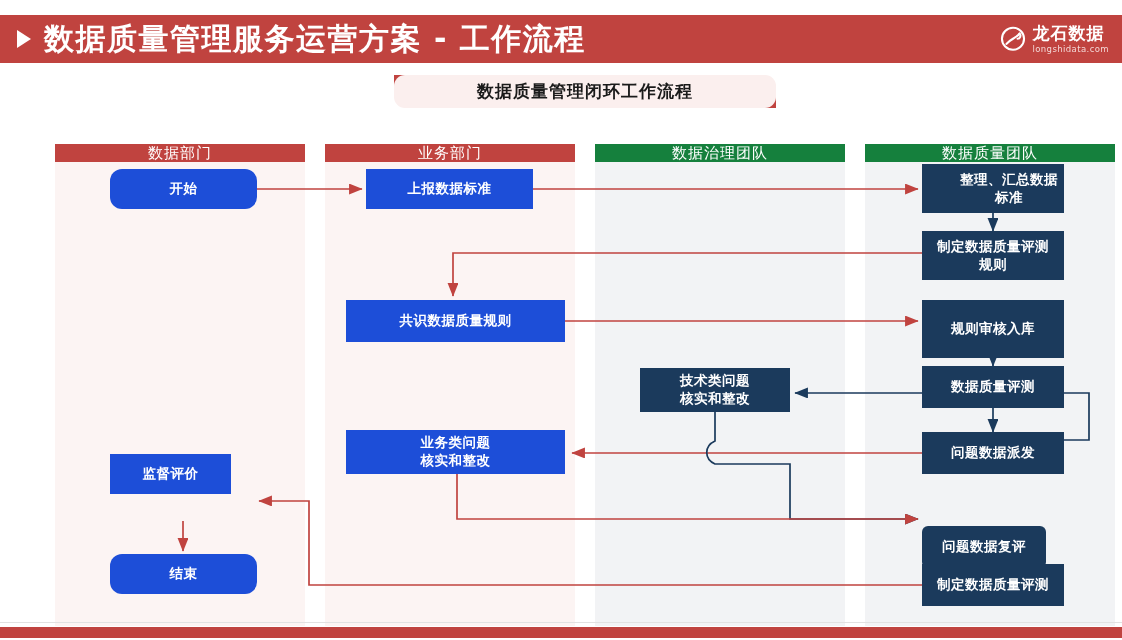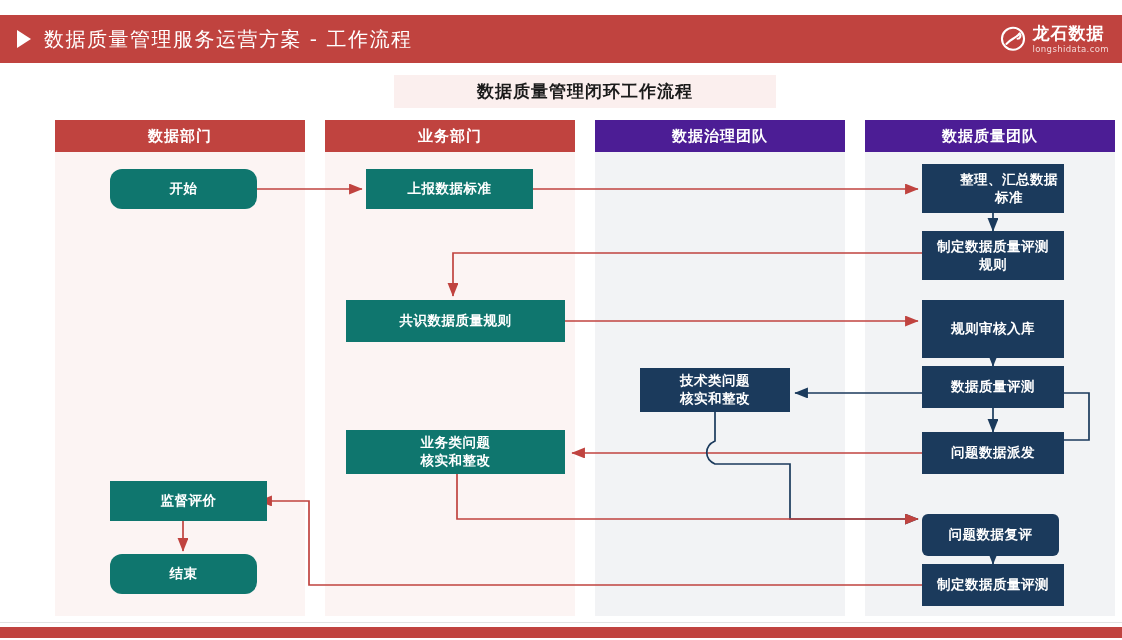--- a/index.html
+++ b/index.html
@@ -15,68 +15,68 @@
     position:absolute;left:0;top:15px;width:1122px;height:48px;
     background:#c0433f;display:flex;align-items:center;
   }
   .header-arrow{
     margin-left:17px;width:0;height:0;
     border-left:14px solid #ffffff;
     border-top:9px solid transparent;
     border-bottom:9px solid transparent;
   }
   .header-title{
-    margin-left:13px;color:#ffffff;font-size:20px;font-weight:normal;
+    margin-left:13px;color:#ffffff;font-size:30px;font-weight:bold;
     letter-spacing:1.5px;white-space:nowrap;
   }
   .logo{
     position:absolute;right:13px;top:50%;transform:translateY(-50%);
     display:flex;align-items:center;gap:6px;
   }
   .logo-mark{width:26px;height:26px;flex:0 0 auto;}
   .logo-text{display:flex;flex-direction:column;line-height:1;}
   .logo-cn{color:#ffffff;font-size:17px;font-weight:bold;letter-spacing:1px;}
   .logo-en{color:#f3d7d6;font-size:8.5px;letter-spacing:.4px;margin-top:3px;}
 
   
   .banner{
     position:absolute;left:394px;top:75px;width:382px;height:33px;
-    background:#fbefee;display:flex;align-items:center;justify-content:center;
+    background:#fbefee;display:flex;align-items:center;justify-content:center;border-radius:11px;
   }
   .banner-title{font-size:17px;font-weight:bold;color:#1a1a1a;letter-spacing:1px;}
   .banner-corner{position:absolute;width:0;height:0;}
   .banner-corner.tl{
     left:394px;top:75px;
     border-top:17px solid #c0433f;border-right:17px solid transparent;
   }
   .banner-corner.br{
     left:759px;top:91px;
     border-bottom:17px solid #c0433f;border-left:17px solid transparent;
   }
 
   
   .lane{position:absolute;top:120px;}
   .lane-head{
-    height:32px;display:flex;align-items:center;justify-content:center;
-    color:#ffffff;font-size:15px;font-weight:bold;letter-spacing:1px;
+    height:18px;display:flex;align-items:center;justify-content:center;
+    color:#ffffff;font-size:15px;font-weight:normal;letter-spacing:1px;margin-top:24px;
   }
   .lane-head.red{background:#c0433f;}
-  .lane-head.navy{background:#4c1d95;}
+  .lane-head.navy{background:#15803d;}
   .lane-body{height:464px;}
   .lane-body.pink{background:#fcf4f3;}
   .lane-body.grey{background:#f2f3f5;}
 
   
   .node{
     position:absolute;display:flex;align-items:center;justify-content:center;
     text-align:center;color:#ffffff;font-size:13.5px;font-weight:bold;
     line-height:1.32;letter-spacing:.5px;box-sizing:border-box;padding:2px 4px;
     z-index:6;
   }
-  .node.red{background:#0f766e;}
+  .node.red{background:#1d4ed8;}
   .node.navy{background:#1b3a5c;}
   .node.pill{border-radius:12px;}
 
   
   .wire{position:absolute;left:0;top:0;width:1122px;height:640px;z-index:4;pointer-events:none;}
 
   
   .footer-bar{position:absolute;left:0;top:627px;width:1122px;height:11px;background:#c0433f;}
   .footer-line{position:absolute;left:0;top:622px;width:1122px;height:1px;background:#e2e2e2;}
 </style>
@@ -198,23 +198,23 @@
     </div>
   </div>
 
   <div class="node red" style="left:346px;top:430px;width:219px;height:44px;">
     <div>
       <div>业务类问题</div>
       <div>核实和整改</div>
     </div>
   </div>
 
-  <div class="node navy" style="left:922px;top:514px;width:137px;height:42px;border-radius:6px;">问题数据复评</div>
+  <div class="node navy" style="left:922px;top:526px;width:124px;height:42px;border-radius:6px;">问题数据复评</div>
 
   <div class="node navy" style="left:922px;top:564px;width:142px;height:42px;">制定数据质量评测</div>
 
-  <div class="node red" style="left:110px;top:481px;width:157px;height:40px;">监督评价</div>
+  <div class="node red" style="left:110px;top:454px;width:121px;height:40px;">监督评价</div>
 
   <div class="node red pill" style="left:110px;top:554px;width:147px;height:40px;">结束</div>
 
   <div class="footer-line"></div>
   <div class="footer-bar"></div>
 </div>
 
 </body></html>

